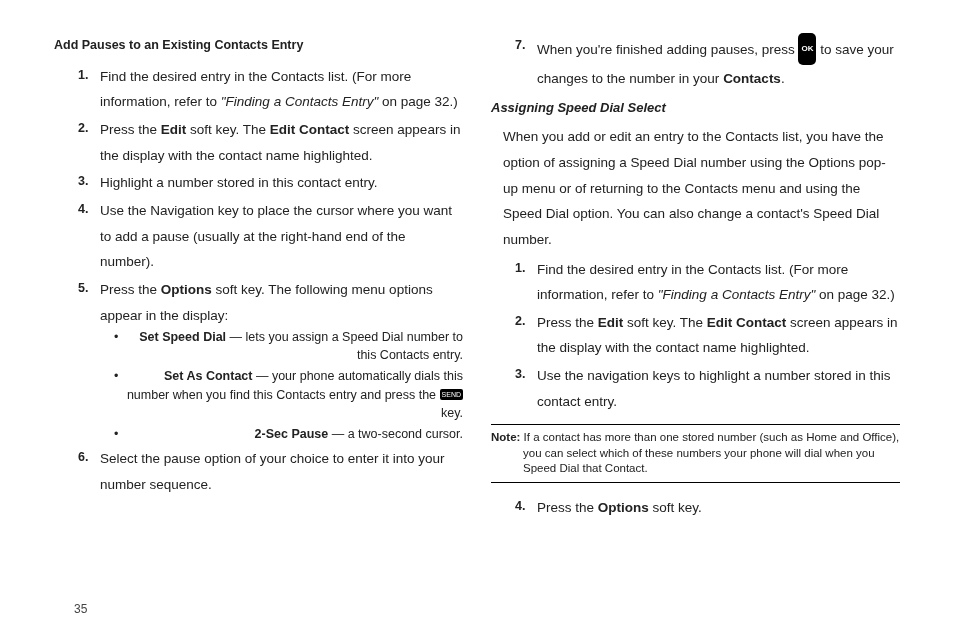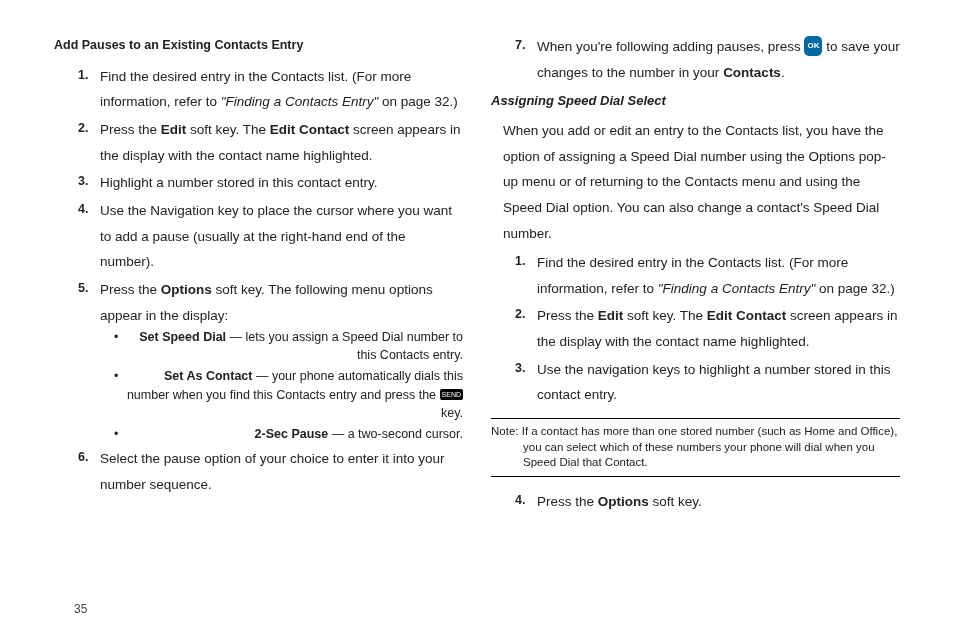--- a/index.html
+++ b/index.html
@@ -75,25 +75,25 @@
       left: 0;
     }
     .bold {
       font-weight: bold;
     }
     .italic {
       font-style: italic;
     }
     .ok-badge {
       display: inline-block;
-      background: #0369a1;
+      background: #000000;
       color: #fff;
       font-size: 8px;
       font-weight: bold;
-      padding: 6px 3px;
+      padding: 12px 3px;
       border-radius: 5px;
       vertical-align: middle;
       line-height: 1;
       position: relative;
       top: -1px;
     }
     .send-key {
       display: inline-block;
       background: #000;
       color: #fff;
@@ -110,21 +110,21 @@
       border-bottom: 1px solid #000;
       padding: 5px 0 5px 0;
       margin: 10px 0 12px 0;
       font-size: 11.5px;
       line-height: 1.35;
     }
     .note-block .note-body {
       padding-left: 32px;
     }
     .note-block .note-label {
-      font-weight: normal;
+      font-weight: bold;
       margin-left: -32px;
     }
     .page-num {
       position: absolute;
       left: 74px;
       bottom: 20px;
       font-size: 12px;
       color: #444;
     }
   </style>
@@ -165,21 +165,21 @@
         <span class="num">6.</span>
         <span>Select the pause option of your choice to enter it into your number sequence.</span>
       </li>
     </ol>
   </div>
 
   <div class="col">
     <ol class="steps">
       <li>
         <span class="num">7.</span>
-        <span>When you're following adding pauses, press </span><span class="ok-badge">OK</span><span> to save your changes to the number in your </span><span class="bold">Contacts</span><span>.</span>
+        <span>When you're finished adding pauses, press </span><span class="ok-badge">OK</span><span> to save your changes to the number in your </span><span class="bold">Contacts</span><span>.</span>
       </li>
     </ol>
 
     <div class="subheading">Assigning Speed Dial Select</div>
     <div class="indent-para">When you add or edit an entry to the Contacts list, you have the option of assigning a Speed Dial number using the Options pop-up menu or of returning to the Contacts menu and using the Speed Dial option. You can also change a contact's Speed Dial number.</div>
 
     <ol class="steps">
       <li>
         <span class="num">1.</span>
         <span>Find the desired entry in the Contacts list. (For more information, refer to </span><span class="italic">"Finding a Contacts Entry"</span><span>  on page 32.)</span>

